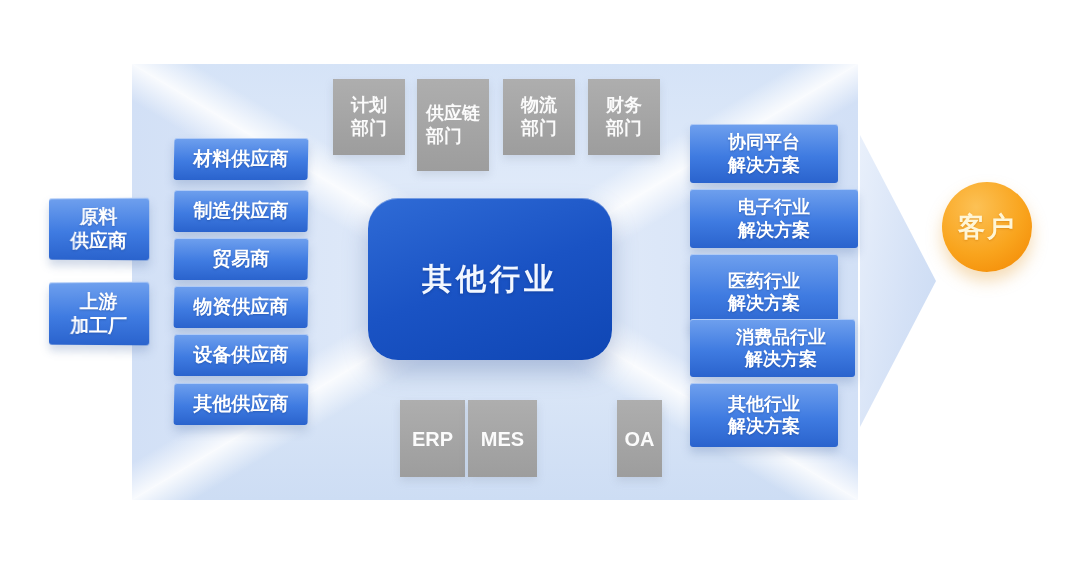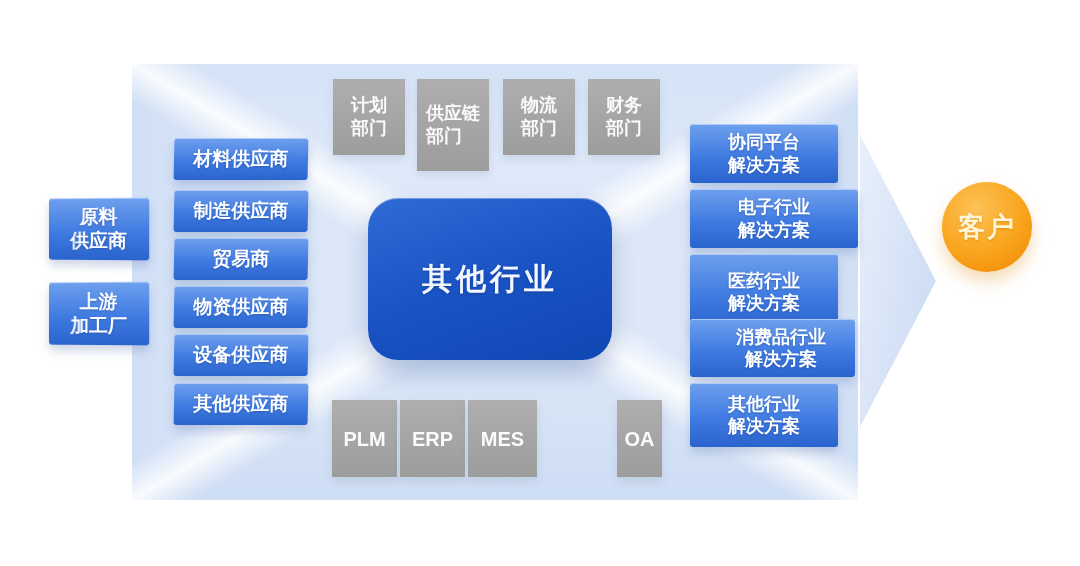--- a/index.html
+++ b/index.html
@@ -92,21 +92,20 @@
 部门</div>
   <div class="gbox f18" style="left:417px;top:79px;width:72px;height:92px;">供应链
 部门</div>
   <div class="gbox f18" style="left:503px;top:79px;width:72px;height:76px;">物流
 部门</div>
   <div class="gbox f18" style="left:588px;top:79px;width:72px;height:76px;">财务
 部门</div>
 
   <div id="platform">其他行业</div>
 
-  <div class="gbox f20" style="left:332px;top:400px;width:65px;height:77px;">PLM</div>
   <div class="gbox f20" style="left:400px;top:400px;width:65px;height:77px;">ERP</div>
   <div class="gbox f20" style="left:468px;top:400px;width:69px;height:77px;">MES</div>
   <div class="gbox f20" style="left:617px;top:400px;width:45px;height:77px;">OA</div>
 
   <div class="bbox f18" style="left:690px;top:124px;width:148px;height:59px;">协同平台
 解决方案</div>
   <div class="bbox f18" style="left:690px;top:189px;width:168px;height:59px;">电子行业
 解决方案</div>
   <div class="bbox f18" style="left:690px;top:254px;width:148px;height:76px;">医药行业
 解决方案</div>

